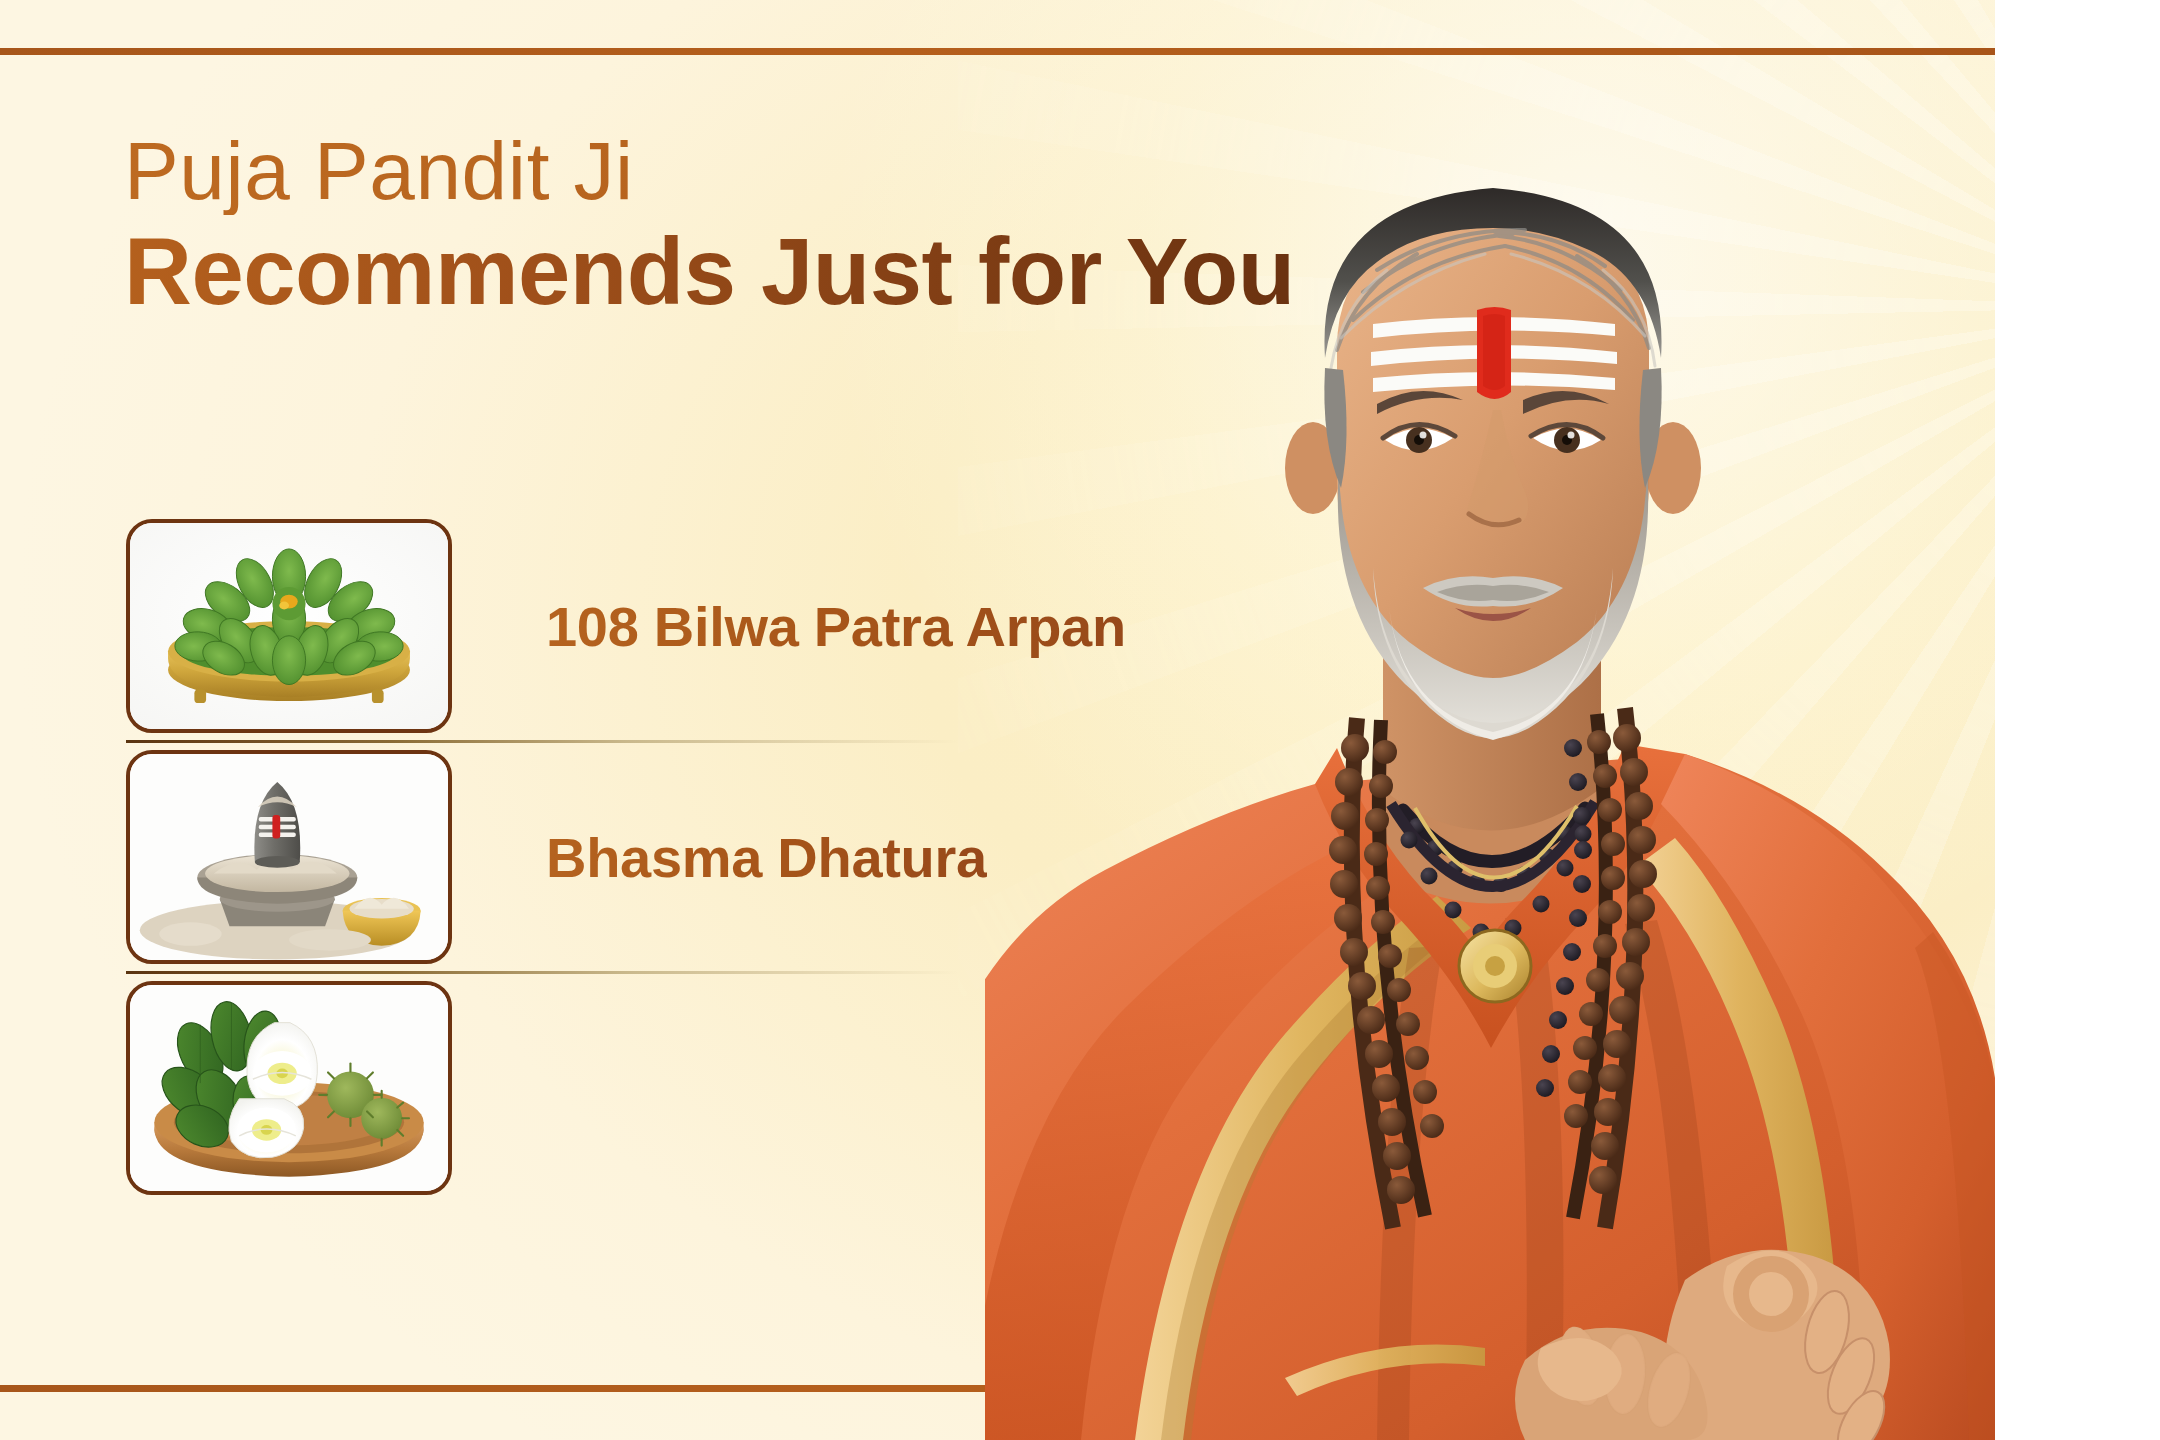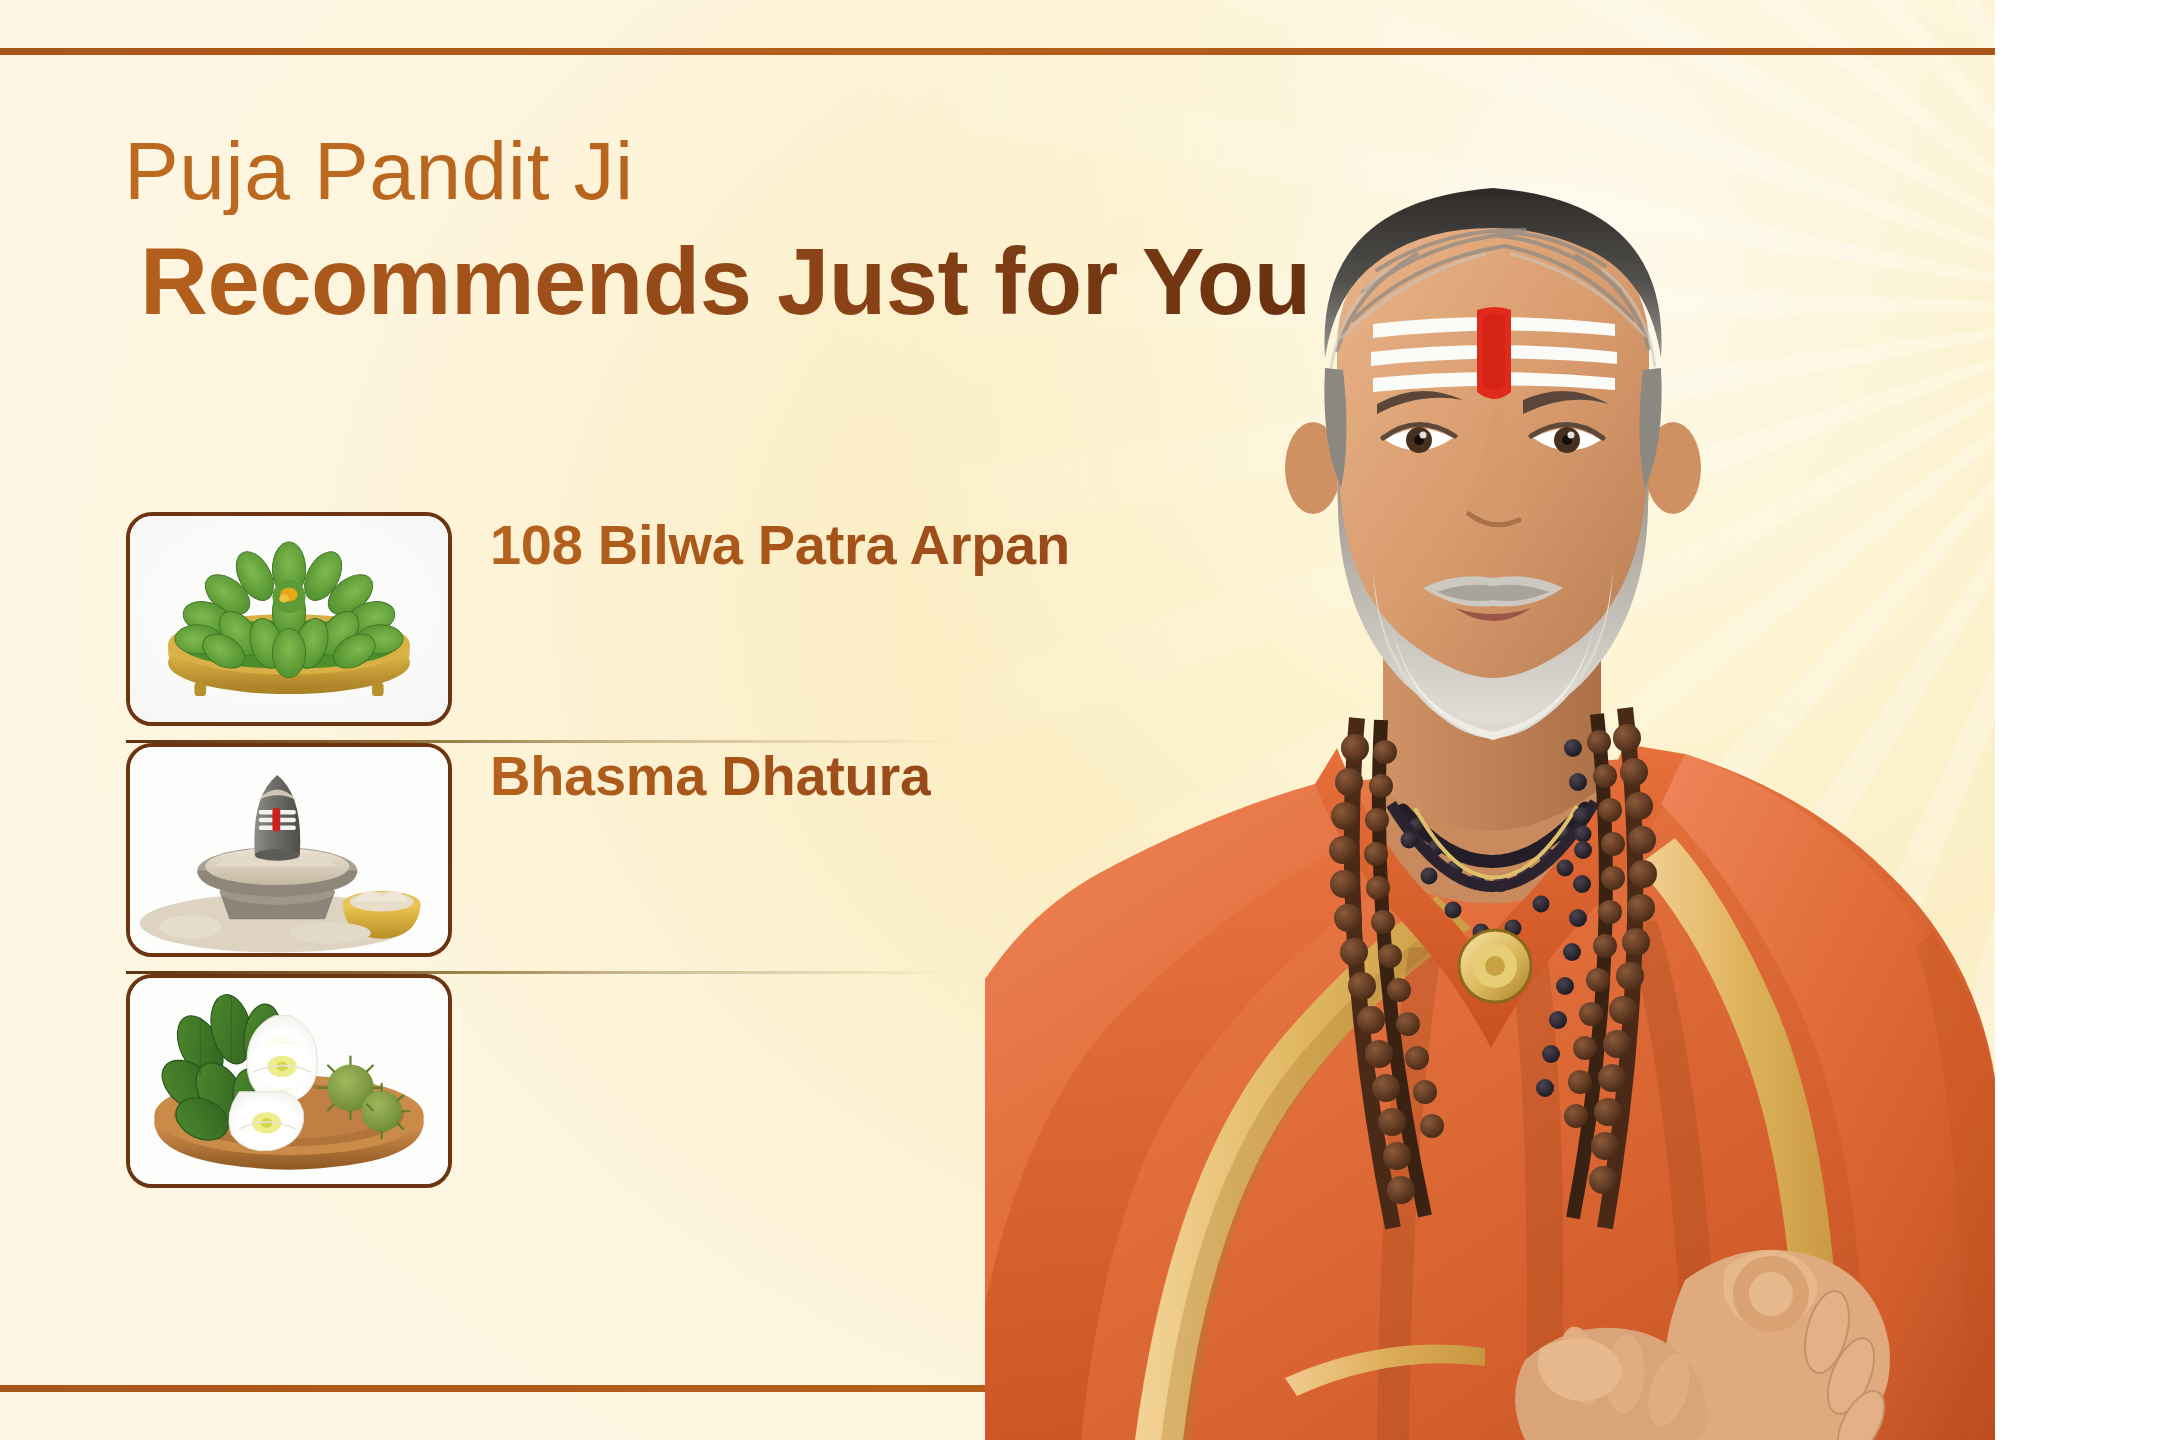--- a/index.html
+++ b/index.html
@@ -63,37 +63,37 @@
     -webkit-background-clip:text;background-clip:text;
     -webkit-text-fill-color:transparent;
     margin:0 0 6px 0;
     white-space:nowrap;
   }
   .title-bold{
     font-size:94px;
     font-weight:700;
     letter-spacing:-0.5px;
     line-height:1.08;
-    margin:16px;
+    margin:0;
     background:linear-gradient(90deg,#b4601d 0%,#a0501a 28%,#7d3c14 62%,#5b2a0d 100%);
     -webkit-background-clip:text;background-clip:text;
     -webkit-text-fill-color:transparent;
     color:#7d3c14;
     white-space:nowrap;
   }
 
   
   .reco-list{
     position:absolute;left:126px;top:512px;
     width:1120px;
   }
   .reco-row{
-    display:flex;
+    display:flex;align-items:center;
     height:228px;
-    gap:38px;
+    gap:94px;
   }
   .thumb{
     width:326px;height:214px;
     flex:0 0 326px;
     border:4px solid #6d3411;
     border-radius:26px;
     background:#ffffff;
     overflow:hidden;
     position:relative;
     box-sizing:border-box;

